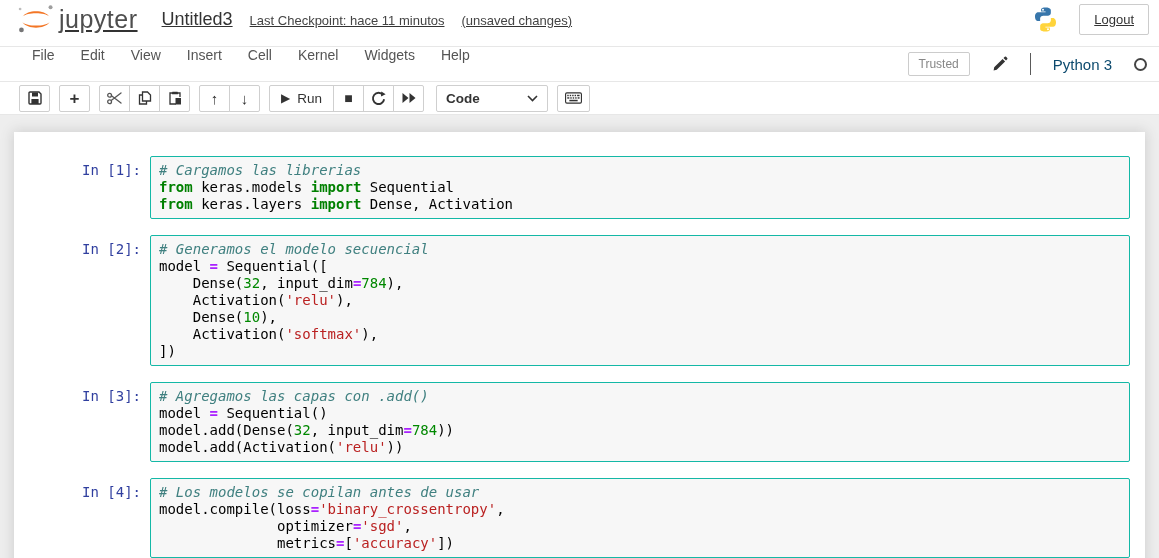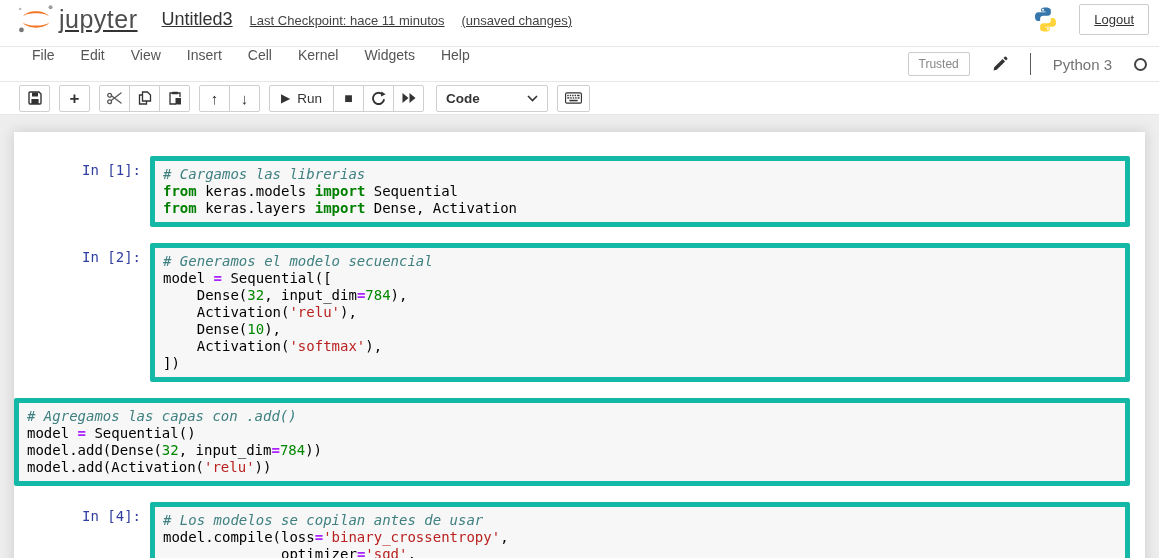--- a/index.html
+++ b/index.html
@@ -33,21 +33,21 @@
     font-size:14px; color:#555;
   }
   .menu-item { padding:0 13px; cursor:pointer; }
   .menubar-right { margin-left:auto; display:flex; align-items:center; gap:22px; }
   .trusted-btn {
     font-size:12px; color:#878787; border:1px solid #ccc; background:#fff;
     border-radius:2px; padding:4px 10px; font-family:inherit; cursor:default;
   }
   .pencil { font-size:16px; color:#333; cursor:pointer; }
   .mb-divider { width:1px; height:22px; background:#5a5a5a; }
-  .kernel-name { font-size:15px; color:#737373; }
+  .kernel-name { font-size:15px; color:#0c4a6e; }
   .kernel-circle { width:13px; height:13px; border:2px solid #444; border-radius:50%; }
   
   .toolbar {
     background:#fff; height:33px; display:flex; align-items:center;
     padding:0 19px; gap:9px; border-bottom:1px solid #e7e7e7;
   }
   .btn-group { display:flex; }
   .tb-btn {
     height:27px; min-width:31px; display:flex; align-items:center; justify-content:center;
     background:#fff; border:1px solid #cfcfcf; color:#333;
@@ -76,21 +76,21 @@
     box-shadow:0 0 12px 1px rgba(87,87,87,0.2);
     padding:24px 0 120px; min-height:560px;
   }
   .cell { display:flex; margin-bottom:16px; padding-right:15px; }
   .prompt {
     flex:0 0 136px; text-align:right; padding:6px 9px 0 4px;
     font-family:"DejaVu Sans Mono", monospace; font-size:14px;
     color:var(--c-prompt, #303F9F); white-space:nowrap;
   }
   .input-area {
-    flex:1; border:5px solid #14b8a6; border-radius:2px;
+    flex:1; border:1px solid #14b8a6; border-radius:2px;
     background:#f7f7f7; padding:5px 8px;
   }
   pre.code {
     margin:0; font-family:"DejaVu Sans Mono", monospace;
     font-size:14px; line-height:17px; color:#000; white-space:pre;
   }
   .tok-com { color:var(--c-comment, #408080); font-style:italic; }
   .tok-kw  { color:var(--c-keyword, #008000); font-weight:bold; }
   .tok-op  { color:var(--c-operator, #AA22FF); font-weight:bold; }
   .tok-num { color:var(--c-number, #008800); }
@@ -254,20 +254,21 @@
           <pre class="code"><span class="tok-com"># Generamos el modelo secuencial</span>
 <span>model </span><span class="tok-op">=</span><span> Sequential([</span>
 <span>    Dense(</span><span class="tok-num">32</span><span>, input_dim</span><span class="tok-op">=</span><span class="tok-num">784</span><span>),</span>
 <span>    Activation(</span><span class="tok-str">'relu'</span><span>),</span>
 <span>    Dense(</span><span class="tok-num">10</span><span>),</span>
 <span>    Activation(</span><span class="tok-str">'softmax'</span><span>),</span>
 <span>])</span></pre>
         </div>
       </div>
       <div class="cell">
+        <div class="prompt">In [3]:</div>
         <div class="input-area">
           <pre class="code"><span class="tok-com"># Agregamos las capas con .add()</span>
 <span>model </span><span class="tok-op">=</span><span> Sequential()</span>
 <span>model.add(Dense(</span><span class="tok-num">32</span><span>, input_dim</span><span class="tok-op">=</span><span class="tok-num">784</span><span>))</span>
 <span>model.add(Activation(</span><span class="tok-str">'relu'</span><span>))</span></pre>
         </div>
       </div>
       <div class="cell">
         <div class="prompt">In [4]:</div>
         <div class="input-area">

